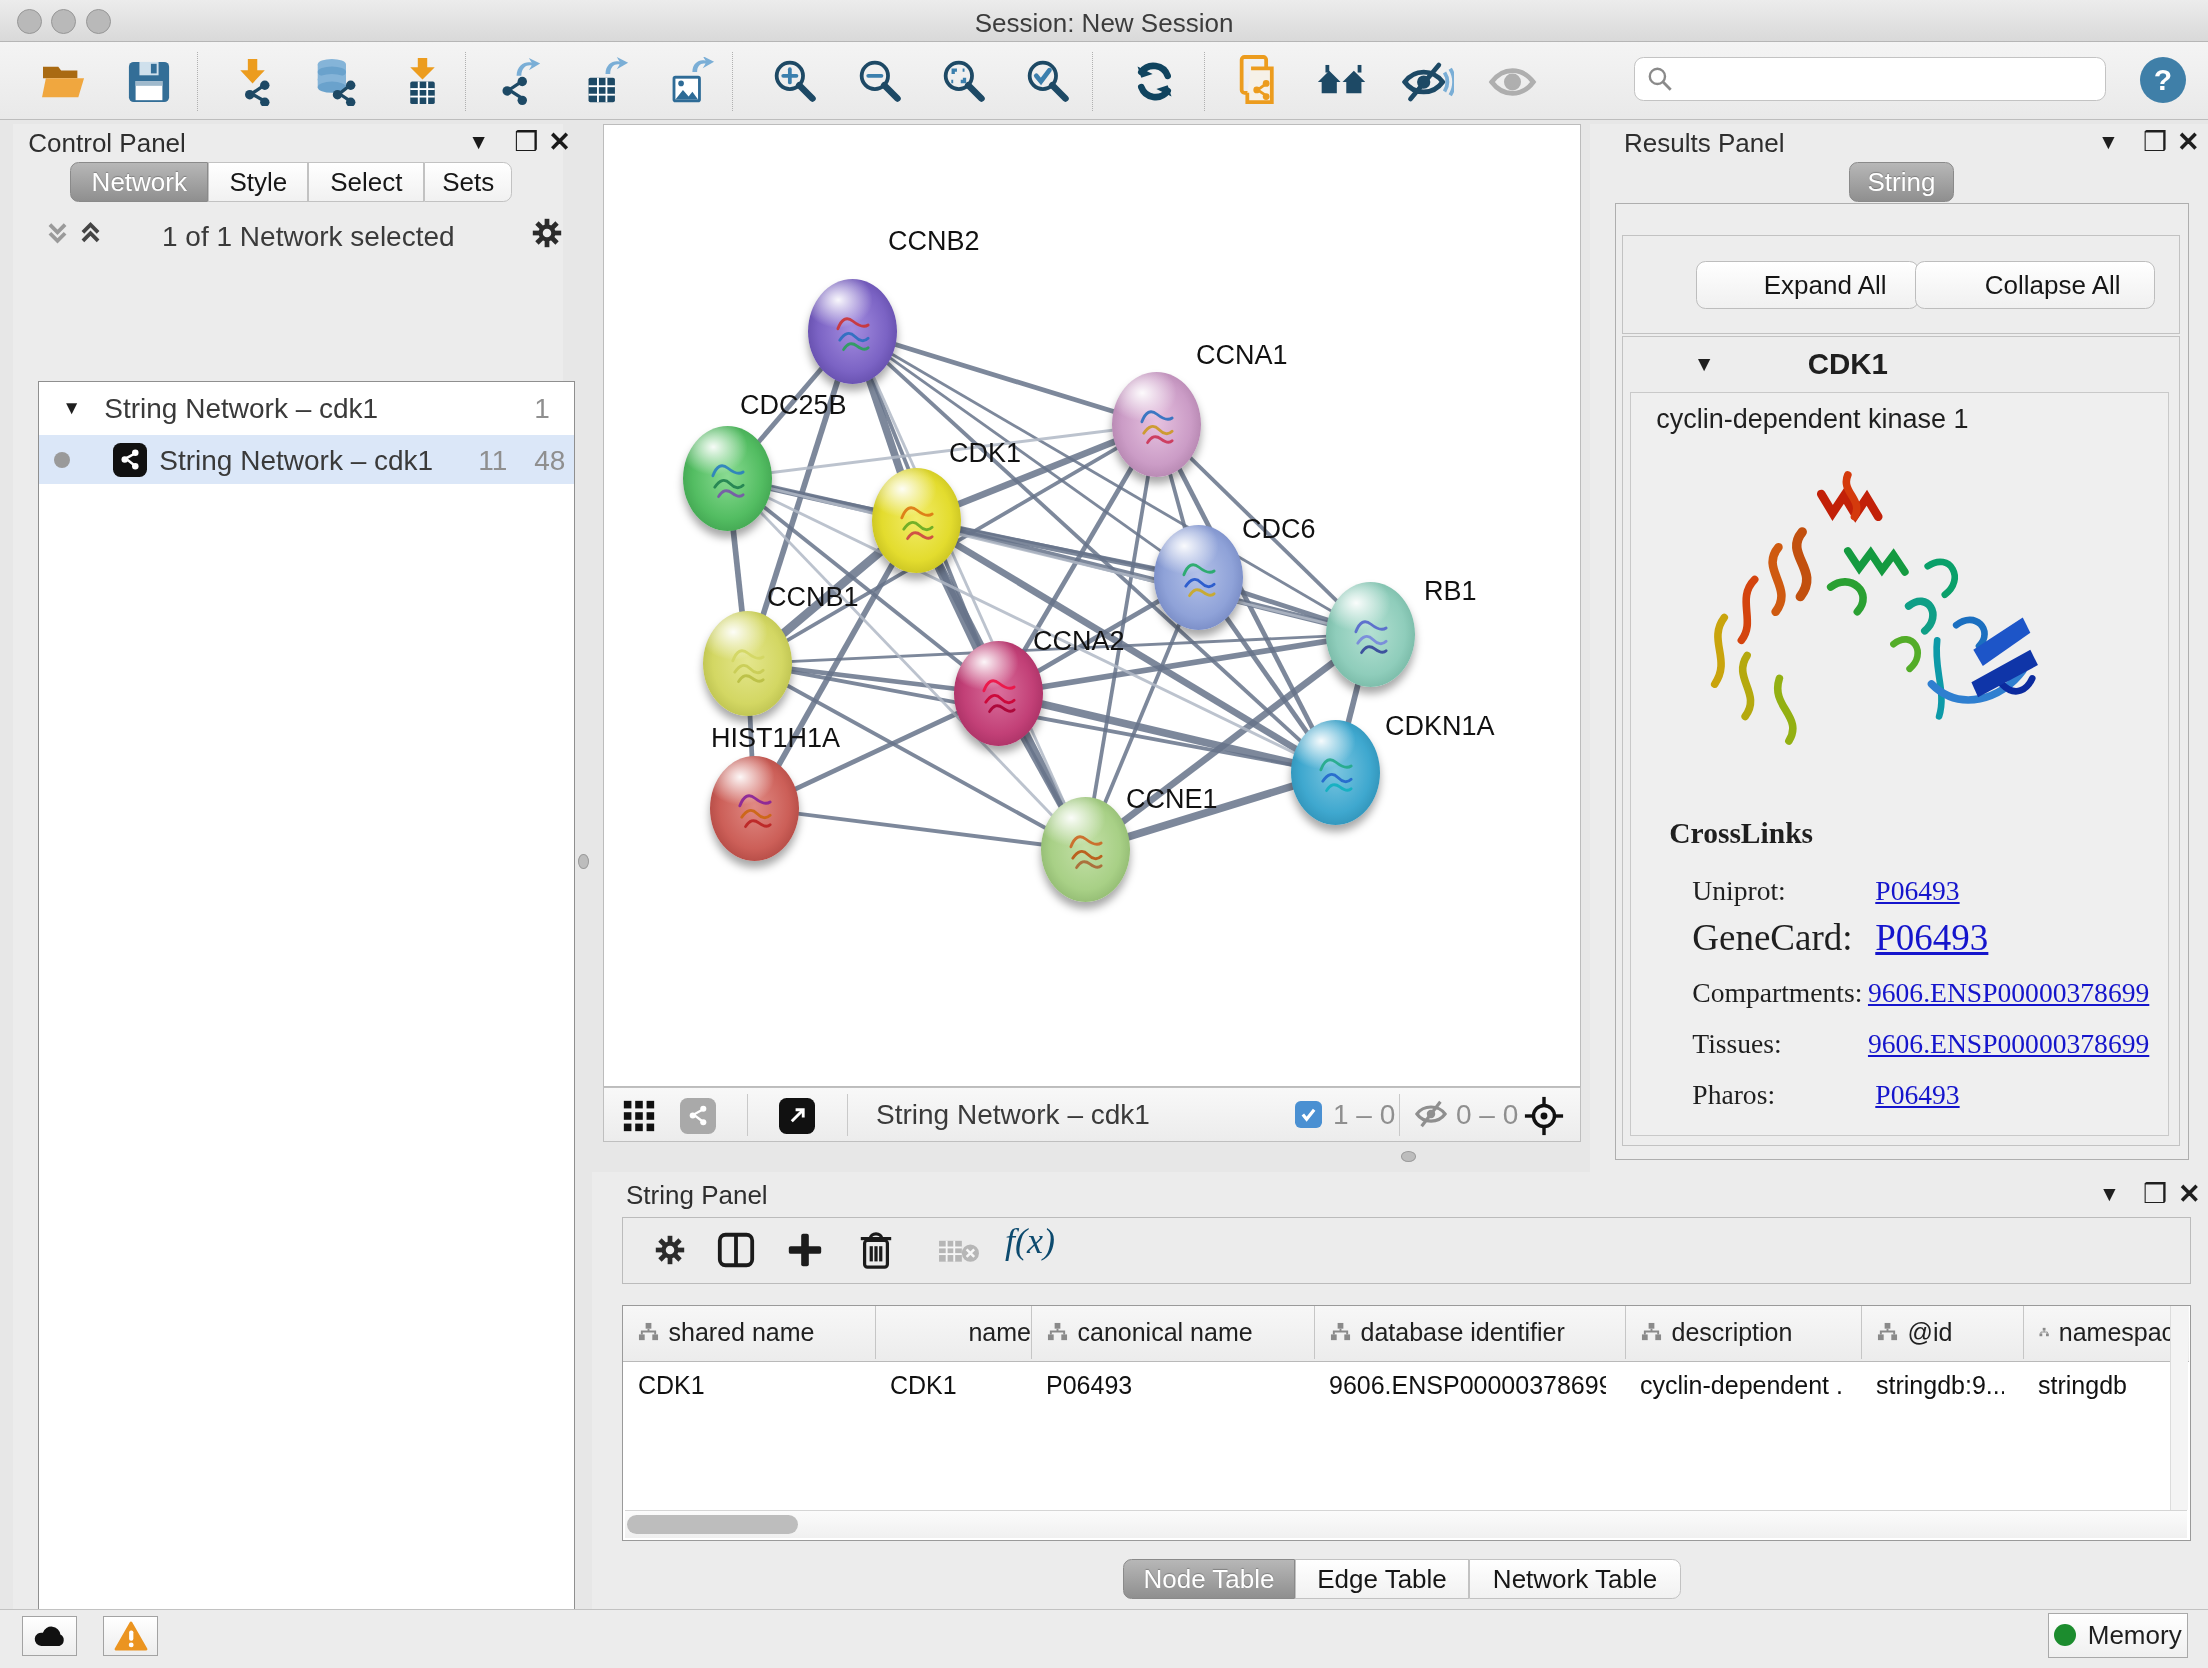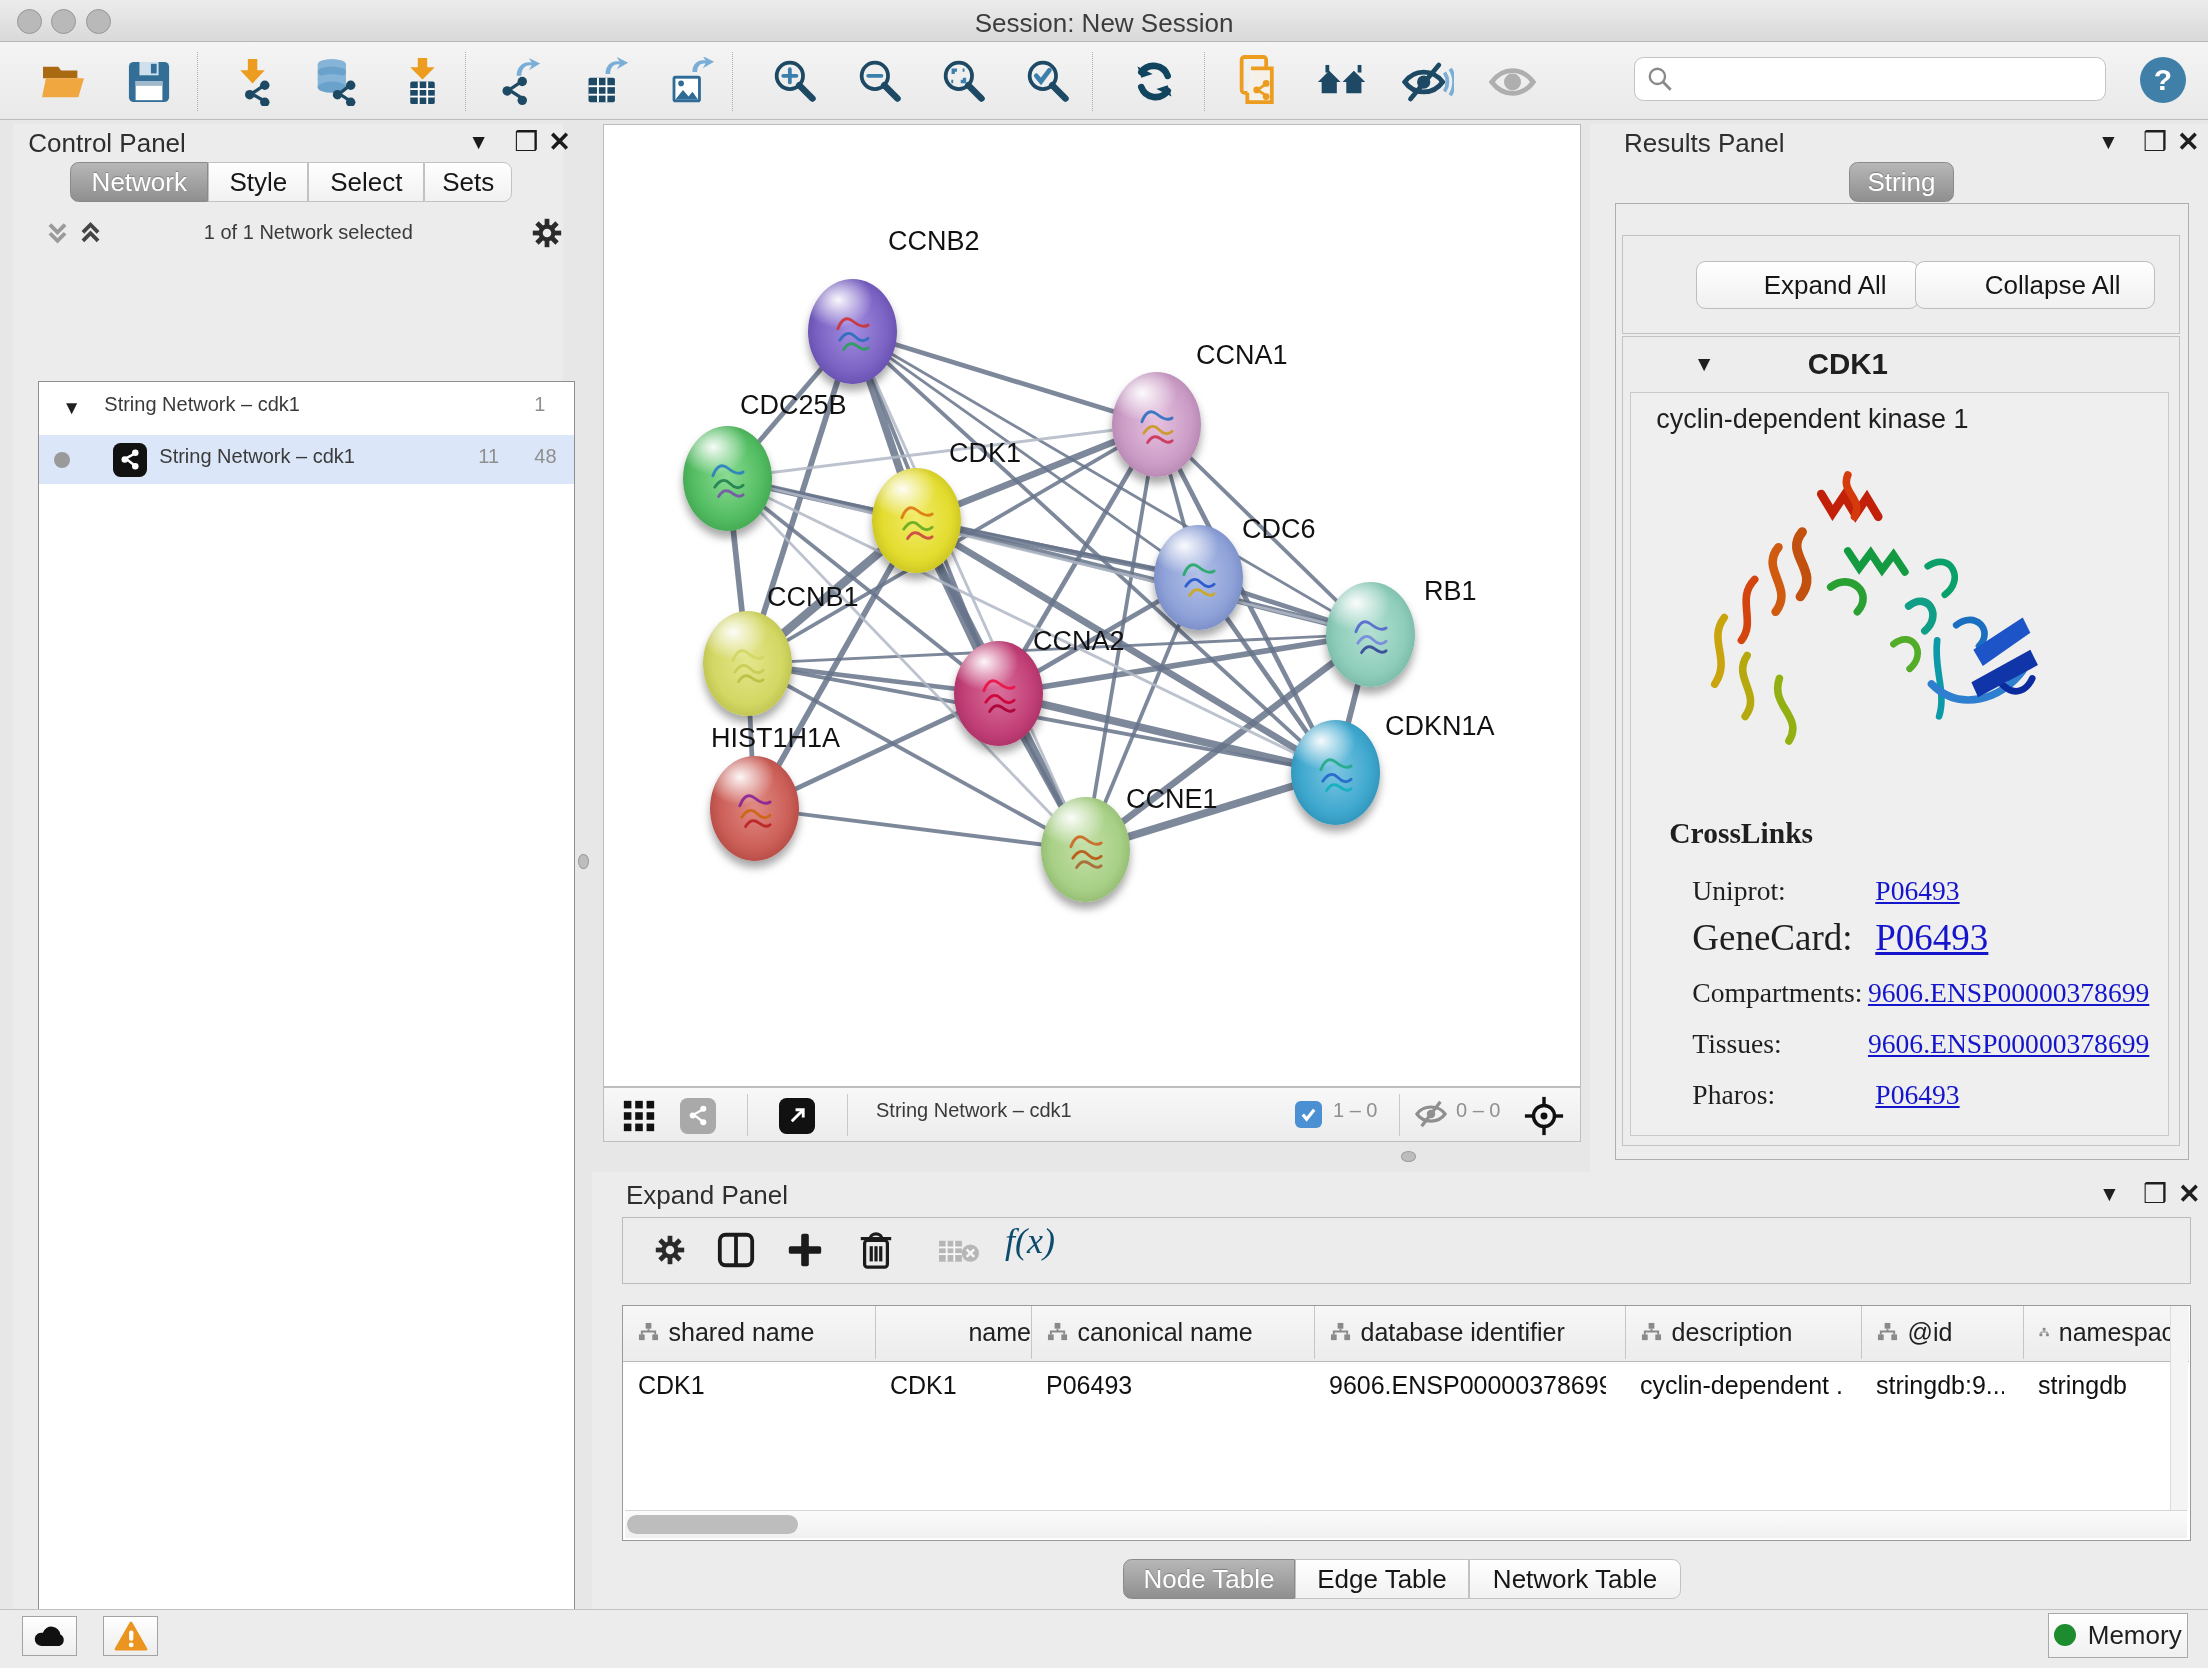--- a/index.html
+++ b/index.html
@@ -13,21 +13,21 @@
   #win-title{width:2208px;top:7.6px;text-align:center;font-size:26px;color:#3c3c3c;}
   
   #toolbar{left:0;top:42px;width:2208px;height:77px;background:linear-gradient(#f4f4f4,#e9e9e9);
            border-bottom:1px solid #bdbdbd;}
   .tbtn{top:13.3px;width:53px;height:53px;display:flex;align-items:center;justify-content:center;}
   .tsep{top:9.5px;width:0;height:59px;border-left:1.9px dotted #b0b0b0;}
   #search-box{left:1634px;top:15px;width:472px;height:44px;background:#fff;border:1.9px solid #c3c3c3;
               border-radius:9.5px;display:flex;align-items:center;padding-left:11.4px;box-sizing:border-box;}
   
   .panel-title{font-size:26px;color:#2e2e2e;}
-  .mini{font-size:20px;color:#3a3a3a;}
+  .mini{font-size:28px;color:#3a3a3a;}
   .tab{height:40px;display:flex;align-items:center;justify-content:center;font-size:26px;
        background:linear-gradient(#ffffff,#f1f1f1);border:1px solid #c2c2c2;color:#161616;box-sizing:border-box;}
   .tab.sel{background:linear-gradient(#b7b7b7,#8f8f8f);color:#fff;text-shadow:0 -1px 1px rgba(0,0,0,.25);border-color:#8a8a8a;}
   #cp-tabs .tab:first-child,#bt-tabs .tab:first-child{border-radius:8.6px 0 0 8.6px;}
   #cp-tabs .tab:last-child,#bt-tabs .tab:last-child{border-radius:0 8.6px 8.6px 0;}
   #tree-box{left:25px;top:257px;width:535px;height:1317px;background:#ffffff;border:1.9px solid #8f8f8f;}
   .count{color:#8f8f8f;}
   #net-row2{background:#dbe7f8;}
   
   #canvas{left:603px;top:124px;width:978px;height:963px;background:#ffffff;border:1px solid #bcbcbc;box-sizing:border-box;}
@@ -599,21 +599,21 @@
             <div class="serif" style="display: flex; height: 51px; align-items: center; font-size: 27.6px;">
               <span style="width: 183px;">Pharos:</span>
               <span class="xlink">P06493</span>
             </div>
           </div>
       </div>
     </div>
   </div>
 
   <div class="abs" style="left:592px;top:1172px;width:1617px;height:438px;background:#ececec;">
-    <span class="abs panel-title" style="left:34px;top:7.6px">Expand Panel</span>
+    <span class="abs panel-title" style="left:34px;top:7.6px">String Panel</span>
     <span class="abs" style="left:1507px;top:9.5px;font-size:21px">▼</span>
     <span class="abs" style="left:1551px;top:5.7px;font-size:27px">❒</span>
     <span class="abs" style="left:1586px;top:5.7px;font-size:27px;font-weight:bold">✕</span>
   </div>
 
   <div class="abs" id="tbl-toolbar">
     <span class="abs" style="left:28.5px;top:14.3px">
       <svg width="36" height="36" viewBox="0 0 38 38">
           <g fill="#2b2b2b">
             <circle cx="19" cy="19" r="9"></circle>

